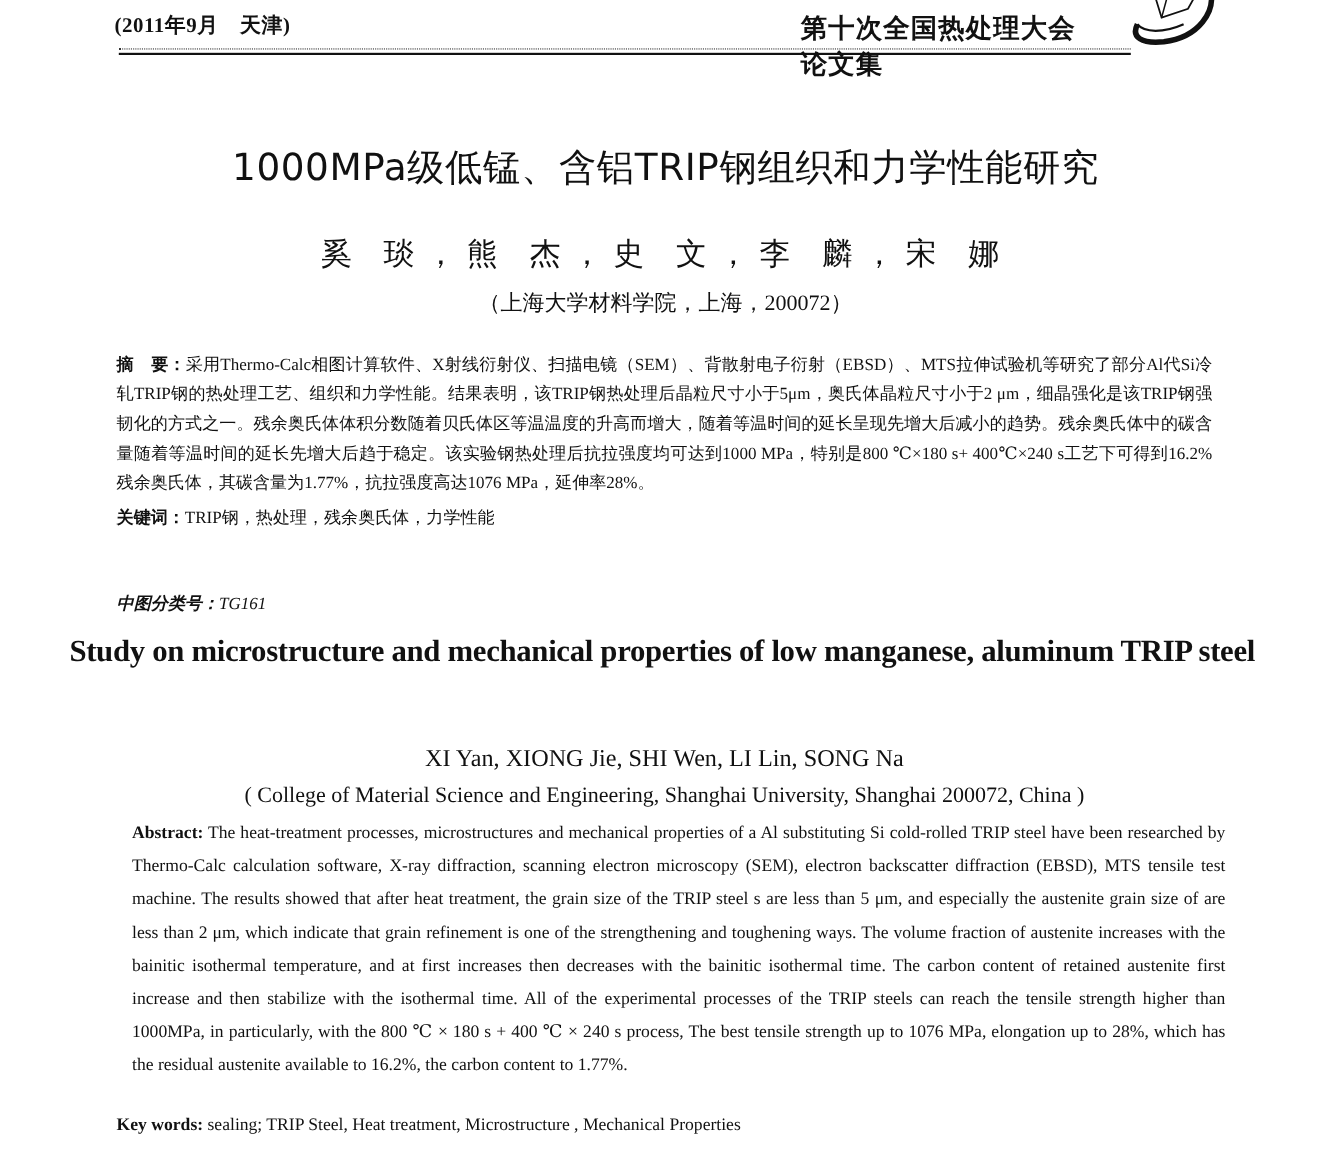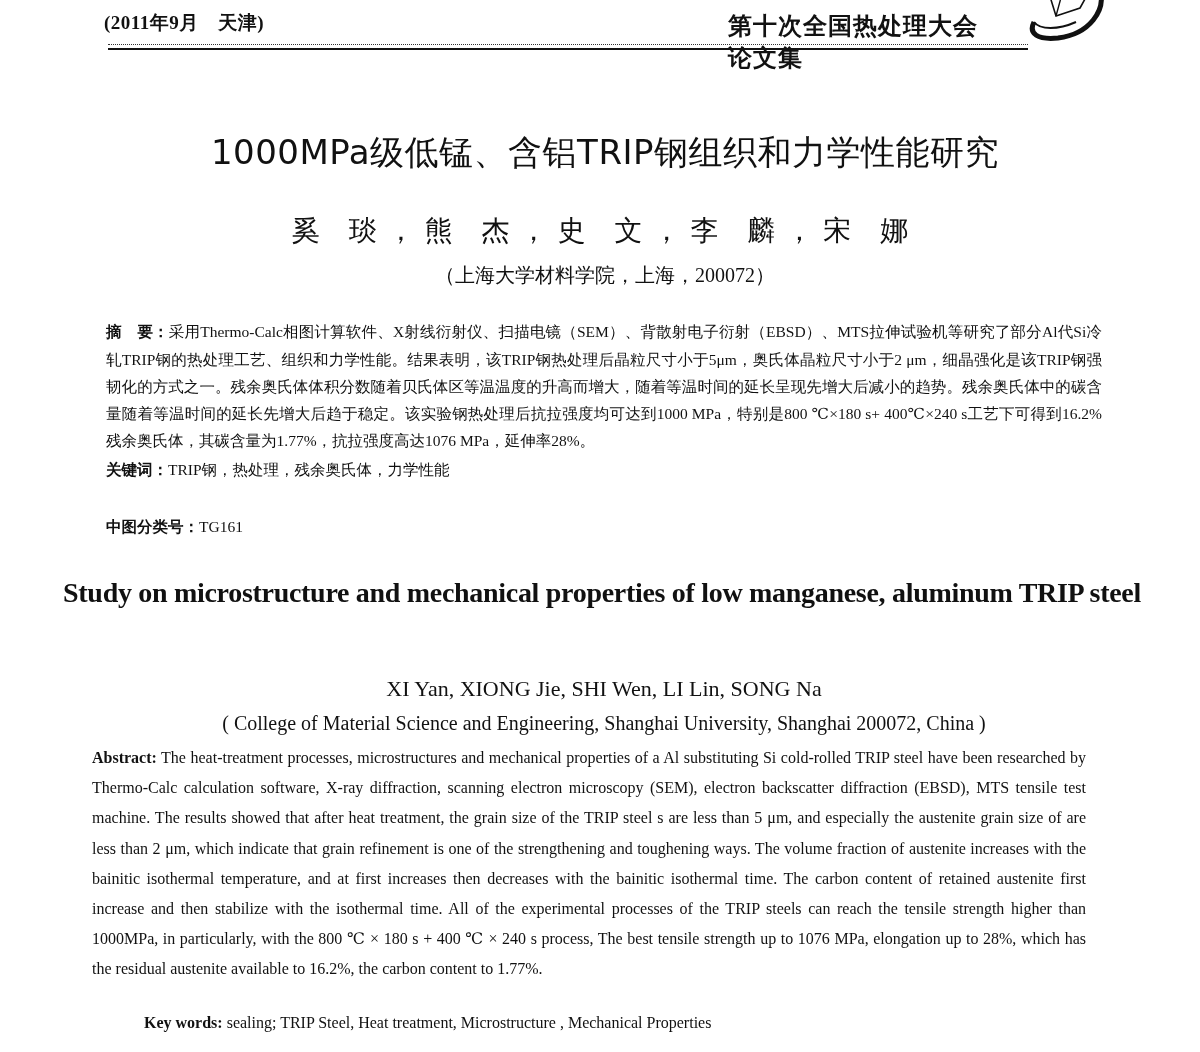--- a/index.html
+++ b/index.html
@@ -113,32 +113,31 @@
     }
     .affil-en {
       position: absolute;
       left: 0; top: 712px;
       width: 1208px;
       text-align: center;
       font-size: 20px;
     }
     .abstract-en {
       position: absolute;
-      left: 92px; top: 743px;
+      left: 120px; top: 743px;
       width: 994px;
       font-size: 16px;
       line-height: 30.2px;
       text-align: justify;
       text-align-last: left;
     }
     .keywords-en {
       position: absolute;
       left: 106px; top: 1014px;
       font-size: 16px;
-      margin-left: 38px;
     }
   </style>
 </head>
 <body>
 
 <div class="header">
   <div class="header-left">(2011年9月　天津)</div>
   <div class="header-right">第十次全国热处理大会论文集</div>
   <div class="header-rule"></div>
   <div class="header-rule2"></div>
@@ -155,21 +154,21 @@
 <div class="affil-cn">（上海大学材料学院，上海，200072）</div>
 
 <div class="abstract-cn">
   <span class="label-bold">摘　要：</span><span>采用Thermo-Calc相图计算软件、X射线衍射仪、扫描电镜（SEM）、背散射电子衍射（EBSD）、MTS拉伸试验机等研究了部分Al代Si冷轧TRIP钢的热处理工艺、组织和力学性能。结果表明，该TRIP钢热处理后晶粒尺寸小于5μm，奥氏体晶粒尺寸小于2 μm，细晶强化是该TRIP钢强韧化的方式之一。残余奥氏体体积分数随着贝氏体区等温温度的升高而增大，随着等温时间的延长呈现先增大后减小的趋势。残余奥氏体中的碳含量随着等温时间的延长先增大后趋于稳定。该实验钢热处理后抗拉强度均可达到1000 MPa，特别是800 ℃×180 s+ 400℃×240 s工艺下可得到16.2%残余奥氏体，其碳含量为1.77%，抗拉强度高达1076 MPa，延伸率28%。</span>
 </div>
 
 <div class="meta-line" style="top: 460px;">
   <span class="label-bold">关键词：</span><span>TRIP钢，热处理，残余奥氏体，力学性能</span>
 </div>
 
-<div class="meta-line" style="top: 517px;">
+<div class="meta-line" style="top: 539px; font-style: italic;">
   <span class="label-bold">中图分类号：</span><span>TG161</span>
 </div>
 
 <div class="title-en">Study on microstructure and mechanical properties of low manganese, aluminum TRIP steel</div>
 <div class="authors-en">XI Yan, XIONG Jie, SHI Wen, LI Lin, SONG Na</div>
 <div class="affil-en">( College of Material Science and Engineering,  Shanghai University,  Shanghai 200072,  China )</div>
 
 <div class="abstract-en">
   <b>Abstract:</b><span> The heat-treatment processes, microstructures and mechanical properties of a Al substituting Si cold-rolled TRIP steel have been researched by Thermo-Calc calculation software, X-ray diffraction, scanning electron microscopy (SEM), electron backscatter diffraction (EBSD), MTS tensile test machine. The results showed that after heat treatment, the grain size of the TRIP steel s are less than 5 μm, and especially the austenite grain size of are less than 2 μm, which indicate that grain refinement is one of the strengthening and toughening ways. The volume fraction of austenite increases with the bainitic isothermal temperature, and at first increases then decreases with the bainitic isothermal time. The carbon content of retained austenite first increase and then stabilize with the isothermal time. All of the experimental processes of the TRIP steels can reach the tensile strength higher than 1000MPa, in particularly, with the 800 ℃ × 180 s + 400 ℃ × 240 s process, The best tensile strength up to 1076 MPa, elongation up to 28%, which has the residual austenite available to 16.2%, the carbon content to 1.77%.</span>
 </div>

